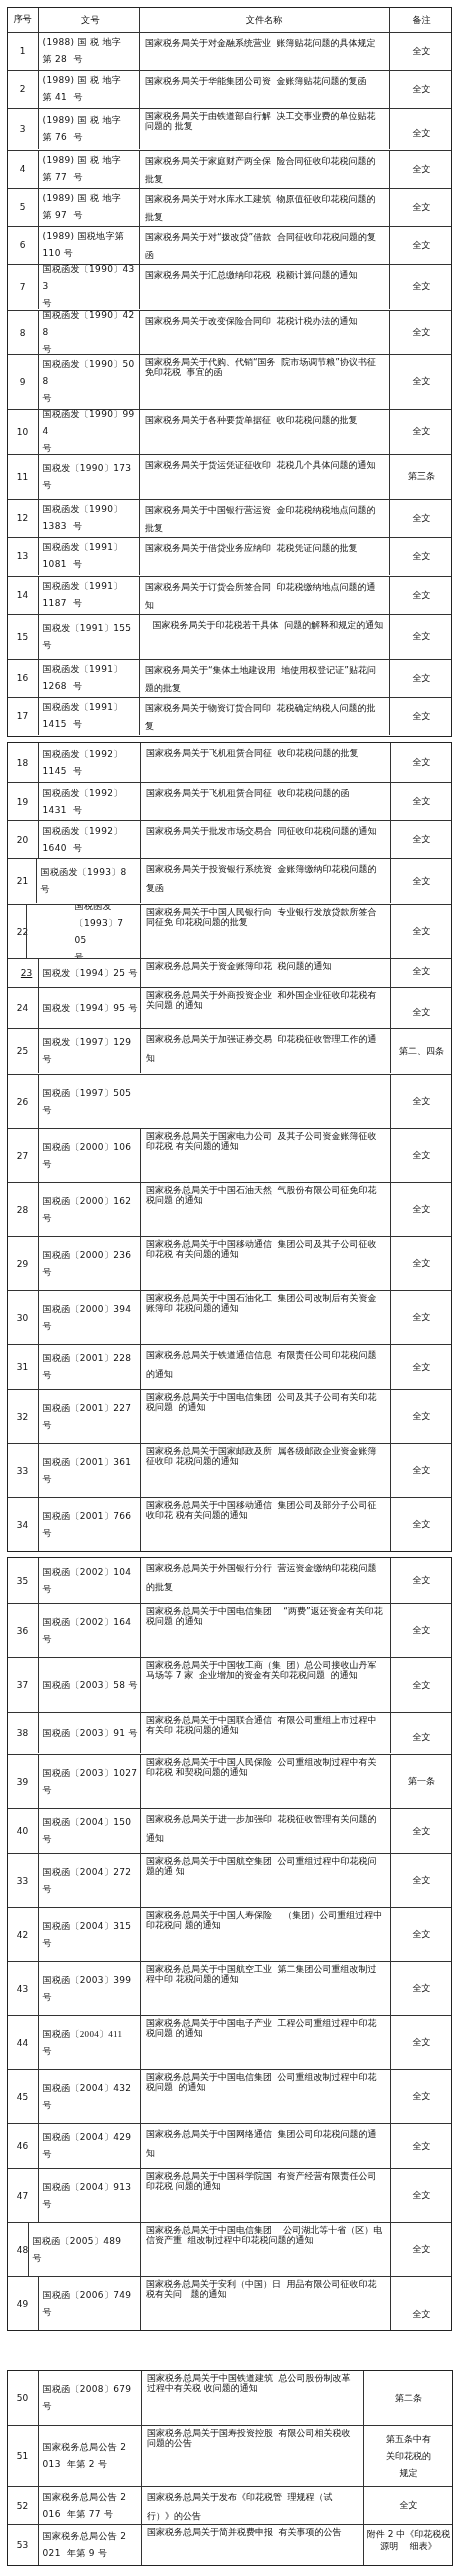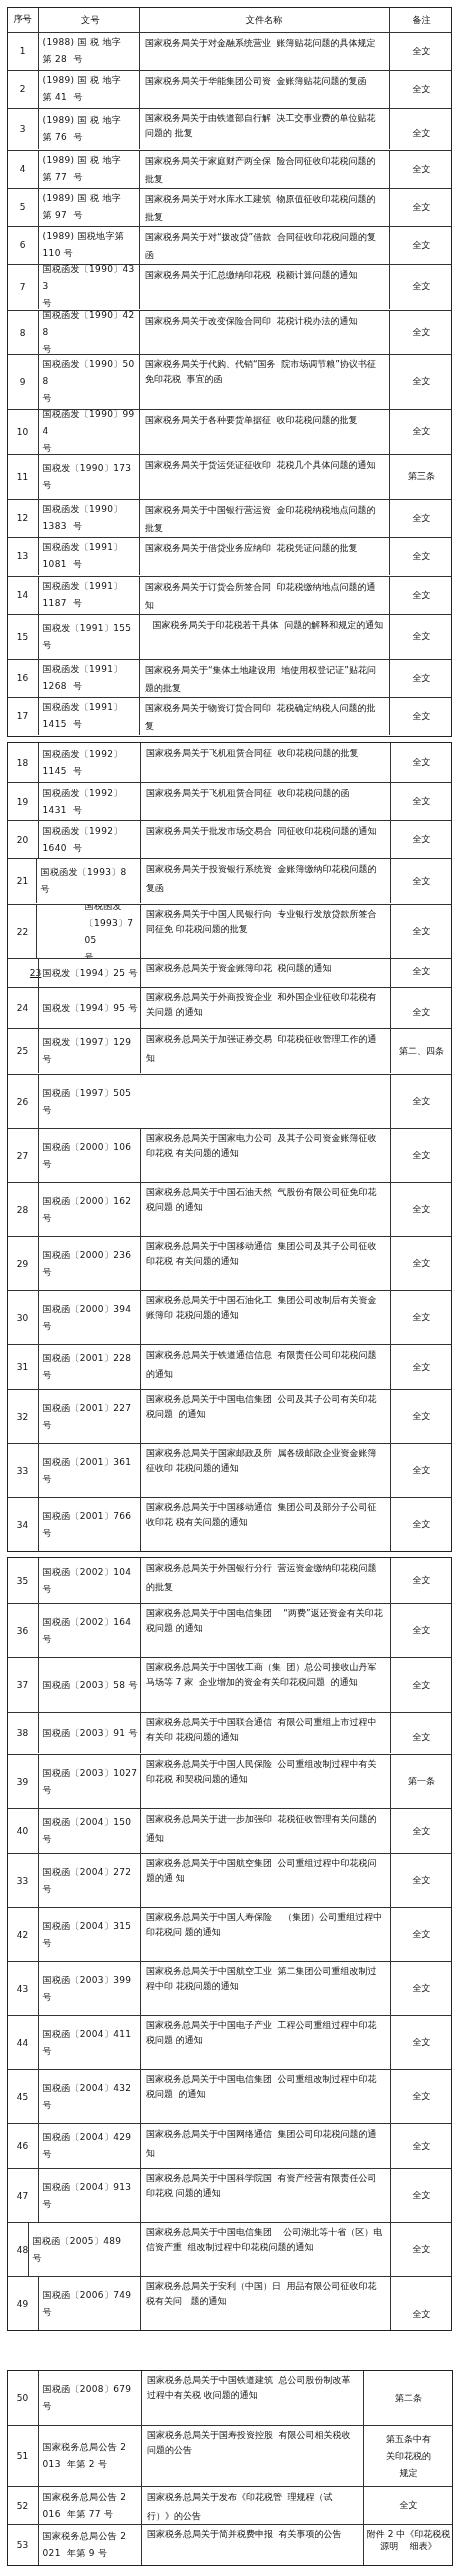--- a/index.html
+++ b/index.html
@@ -7,21 +7,21 @@
          font-family:"DejaVu Sans","Liberation Sans",sans-serif; color:#111; }
   .tbl { position:absolute; left:6.6px; border:1px solid #222; box-sizing:border-box; }
   .row { position:absolute; left:0; right:0; border-top:0.7px solid #333; box-sizing:border-box; }
   .row.first { border-top:none; }
   .cell { position:absolute; top:0; bottom:0; box-sizing:border-box; display:flex;
           overflow:hidden; font-size:9px; }
   .cell + .cell { border-left:0.7px solid #333; }
   .c-seq { justify-content:center; align-items:center; }
   .c-num { align-items:center; padding:0 0 0 4px; line-height:17px; letter-spacing:0.3px; }
   .c-title { padding:2.6px 5.3px 0 5.3px; line-height:17px; align-items:center; }
-  .c-title.tight { align-items:flex-start; line-height:15px; padding-top:2px; }
+  .c-title.tight { align-items:flex-start; line-height:10px; padding-top:2px; }
   .c-title.loose { align-items:flex-start; line-height:18.4px; padding-top:1.3px; }
   .c-note { justify-content:center; align-items:center; text-align:center; line-height:17px; padding:0 2.6px; }
   .c-note.lower { align-items:flex-end; padding-bottom:6.6px; }
   .c-note.tightnote { line-height:12.5px; align-items:flex-start; padding-top:2.6px; }
   .hdr .cell { justify-content:center; align-items:center; font-size:9.2px; }
   .hdr .c-title { padding:0; }
   .txt { display:block; width:100%; word-break:break-all; white-space:pre-wrap; }
   .c-seq .txt, .c-note .txt, .hdr .txt { text-align:center; }
 </style>
 </head>
@@ -357,33 +357,33 @@
           <span class="txt">国家税务局关于投资银行系统资  金账簿缴纳印花税问题的复函</span>
         </div>
         <div class="cell c-note" style="left: 382px; width: 63px;">
           <span class="txt">全文</span>
         </div>
       </div>
       <div class="row" style="top: 161px; height: 54px;">
         <div class="cell c-seq" style="left: 0px; width: 30px;">
           <span class="txt">22</span>
         </div>
-        <div class="cell c-num" style="left: 28px; width: 101px; padding-left: 48px;">
+        <div class="cell c-num" style="left: 18px; width: 101px; padding-left: 48px;">
           <span class="txt">国税函发〔1993〕705
 号</span>
         </div>
         <div class="cell c-title tight" style="left: 132px; width: 250px;">
           <span class="txt">国家税务局关于中国人民银行向  专业银行发放贷款所签合同征免 印花税问题的批复</span>
         </div>
         <div class="cell c-note" style="left: 382px; width: 63px;">
           <span class="txt">全文</span>
         </div>
       </div>
       <div class="row" style="top: 215px; height: 29px;">
-        <div class="cell c-seq" style="left: 13px; width: 30px; text-decoration: underline;">
+        <div class="cell c-seq" style="left: 4px; width: 30px; text-decoration: underline;">
           <span class="txt">23</span>
         </div>
         <div class="cell c-num" style="left: 30px; width: 101px;">
           <span class="txt">国税发〔1994〕25 号</span>
         </div>
         <div class="cell c-title tight" style="left: 132px; width: 250px;">
           <span class="txt">国家税务总局关于资金账簿印花  税问题的通知</span>
         </div>
         <div class="cell c-note lower" style="left: 382px; width: 63px;">
           <span class="txt">全文</span>
@@ -682,21 +682,21 @@
           <span class="txt">国家税务总局关于中国航空工业  第二集团公司重组改制过程中印 花税问题的通知</span>
         </div>
         <div class="cell c-note" style="left: 382px; width: 63px;">
           <span class="txt">全文</span>
         </div>
       </div>
       <div class="row" style="top: 457px; height: 54px;">
         <div class="cell c-seq" style="left: 0px; width: 30px;">
           <span class="txt">44</span>
         </div>
-        <div class="cell c-num" style="left: 30px; width: 101px;">
+        <div class="cell c-num" style="left: 30px; width: 101px; font-family: Liberation Serif, serif;">
           <span class="txt">国税函〔2004〕411
 号</span>
         </div>
         <div class="cell c-title tight" style="left: 132px; width: 250px;">
           <span class="txt">国家税务总局关于中国电子产业  工程公司重组过程中印花税问题 的通知</span>
         </div>
         <div class="cell c-note" style="left: 382px; width: 63px;">
           <span class="txt">全文</span>
         </div>
       </div>

